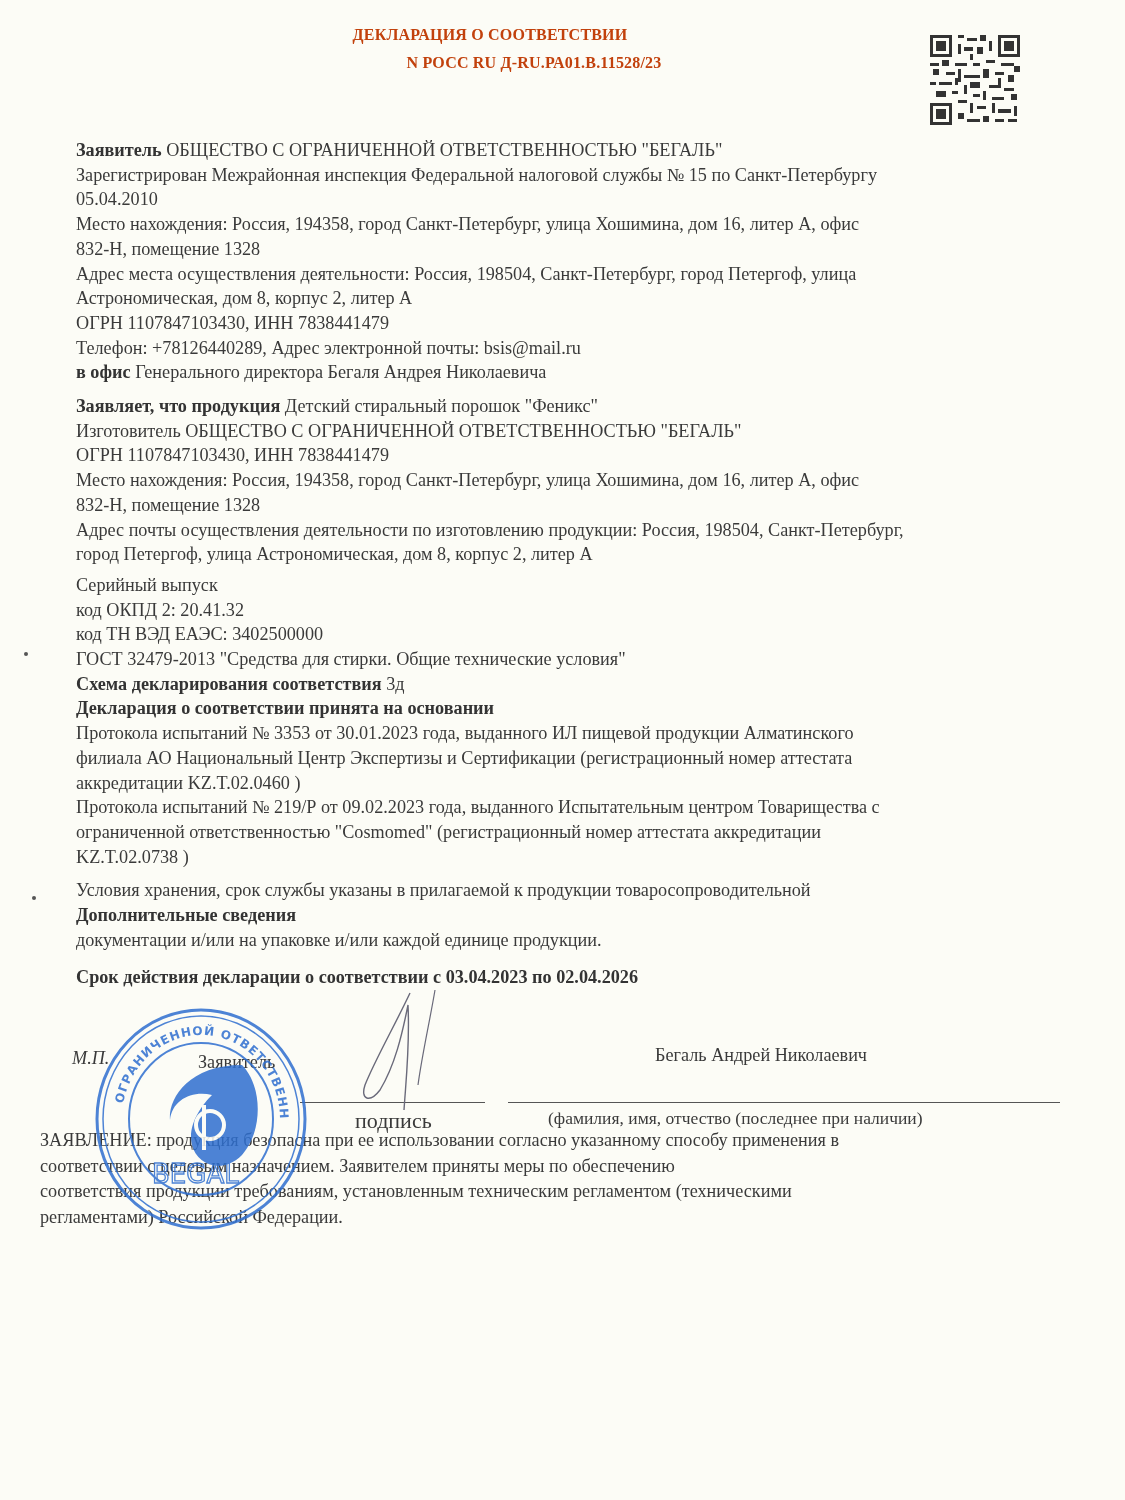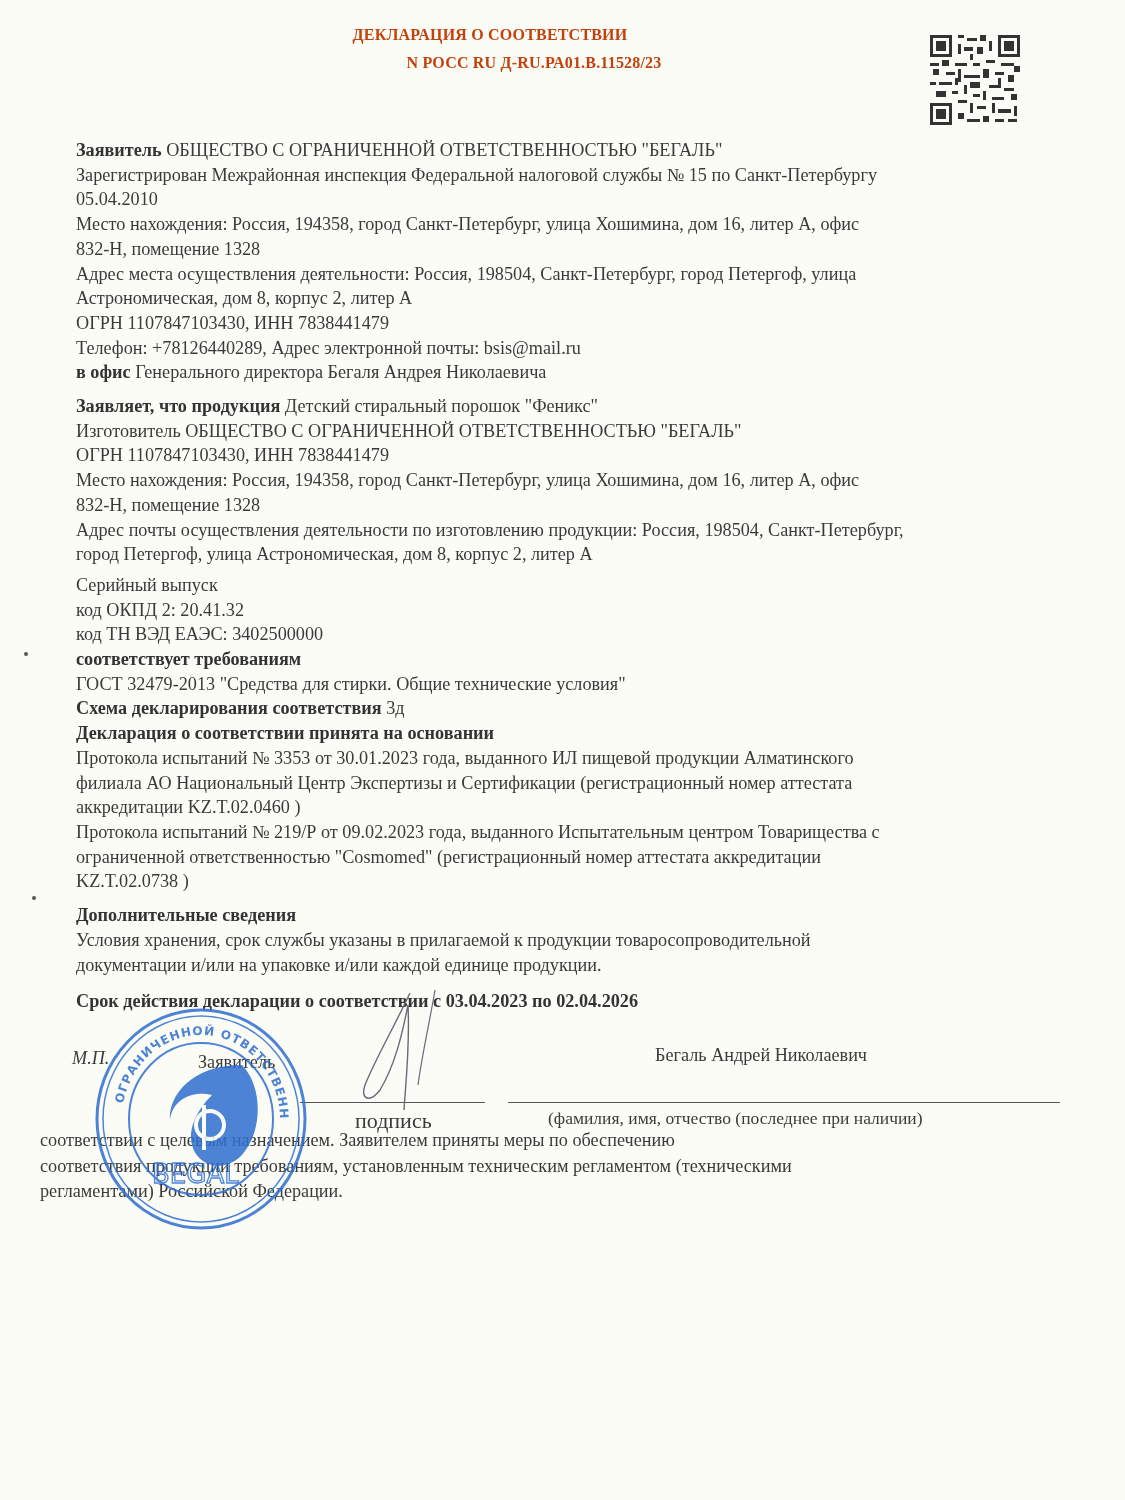--- a/index.html
+++ b/index.html
@@ -146,56 +146,56 @@
     <div class="line">Место нахождения: Россия, 194358, город Санкт-Петербург, улица   Хошимина, дом 16, литер А, офис</div>
     <div class="line">832-Н, помещение 1328</div>
     <div class="line">Адрес почты осуществления деятельности по изготовлению продукции: Россия, 198504, Санкт-Петербург,</div>
     <div class="line">город   Петергоф, улица   Астрономическая, дом 8, корпус   2, литер А</div>
 
     <div class="gap-m"></div>
 
     <div class="line">Серийный выпуск</div>
     <div class="line">код ОКПД 2: 20.41.32</div>
     <div class="line">код ТН ВЭД ЕАЭС: 3402500000</div>
-    <div class="line b">соответствует требованиям</div>
     <div class="line">ГОСТ 32479-2013 "Средства для стирки. Общие технические условия"</div>
     <div class="line">
       <span class="b">Схема декларирования соответствия</span>
       <span>3д</span>
     </div>
     <div class="line b">Декларация о соответствии принята на основании</div>
     <div class="line">Протокола испытаний № 3353 от 30.01.2023 года, выданного ИЛ пищевой продукции Алматинского</div>
     <div class="line">филиала АО Национальный Центр Экспертизы и Сертификации (регистрационный номер аттестата</div>
     <div class="line">аккредитации KZ.T.02.0460 )</div>
     <div class="line">Протокола испытаний № 219/Р от 09.02.2023 года, выданного Испытательным центром Товарищества с</div>
     <div class="line">ограниченной ответственностью "Cosmomed" (регистрационный номер аттестата аккредитации</div>
     <div class="line">KZ.T.02.0738 )</div>
 
     <div class="gap-s"></div>
 
+    <div class="line">Условия хранения, срок службы указаны в прилагаемой к продукции товаросопроводительной</div>
     <div class="line b">Дополнительные сведения</div>
-    <div class="line">Условия хранения, срок службы указаны в прилагаемой к продукции товаросопроводительной</div>
     <div class="line">документации и/или на упаковке и/или каждой единице продукции.</div>
 
     <div class="gap-l"></div>
 
     <div class="line b">Срок действия декларации о соответствии с 03.04.2023 по 02.04.2026</div>
   </div>
 
   <div class="sign-block">
     <div class="sig-label mp">М.П.</div>
     <div class="sig-label applicant">Заявитель</div>
     <div class="sig-label name">Бегаль Андрей Николаевич</div>
     <div class="line-sig"></div>
     <div class="line-name"></div>
     <div class="cap-sig">подпись</div>
     <div class="cap-name">(фамилия, имя, отчество (последнее при наличии)</div>
   </div>
 
   <div class="statement">
+    <div class="line">ЗАЯВЛЕНИЕ: продукция безопасна при ее использовании согласно указанному способу применения в</div>
     <div class="line">соответствии с целевым назначением. Заявителем приняты меры по обеспечению</div>
     <div class="line">соответствия продукции требованиям, установленным техническим регламентом (техническими</div>
     <div class="line">регламентами) Российской Федерации.</div>
   </div>
 
   <svg class="signature" viewBox="0 0 120 130">
     <path d="M70 8 C55 40, 35 75, 25 100 C20 115, 30 118, 40 105 C55 80, 62 50, 68 20 C70 60, 66 95, 64 125" fill="none" stroke="#6a6a7a" stroke-width="1.4"></path>
     <path d="M95 5 C90 35, 82 70, 78 100" fill="none" stroke="#6a6a7a" stroke-width="1.2"></path>
   </svg>
 

